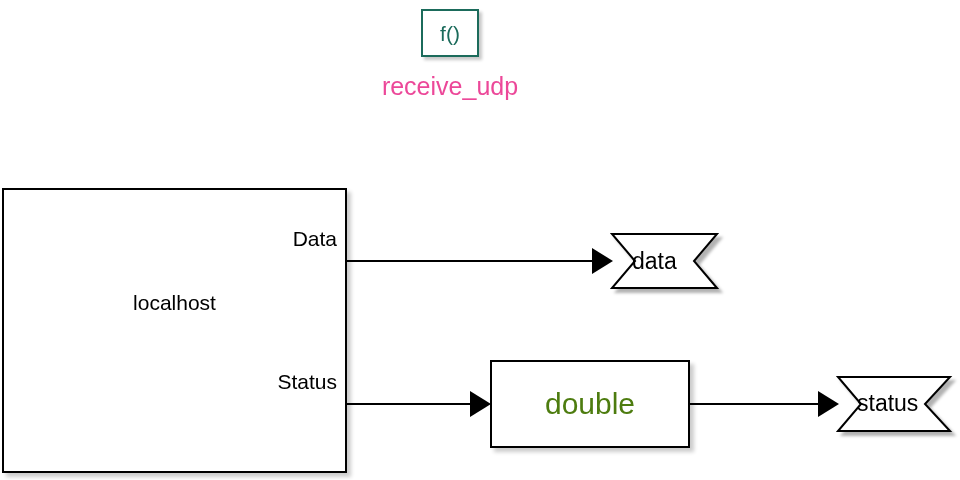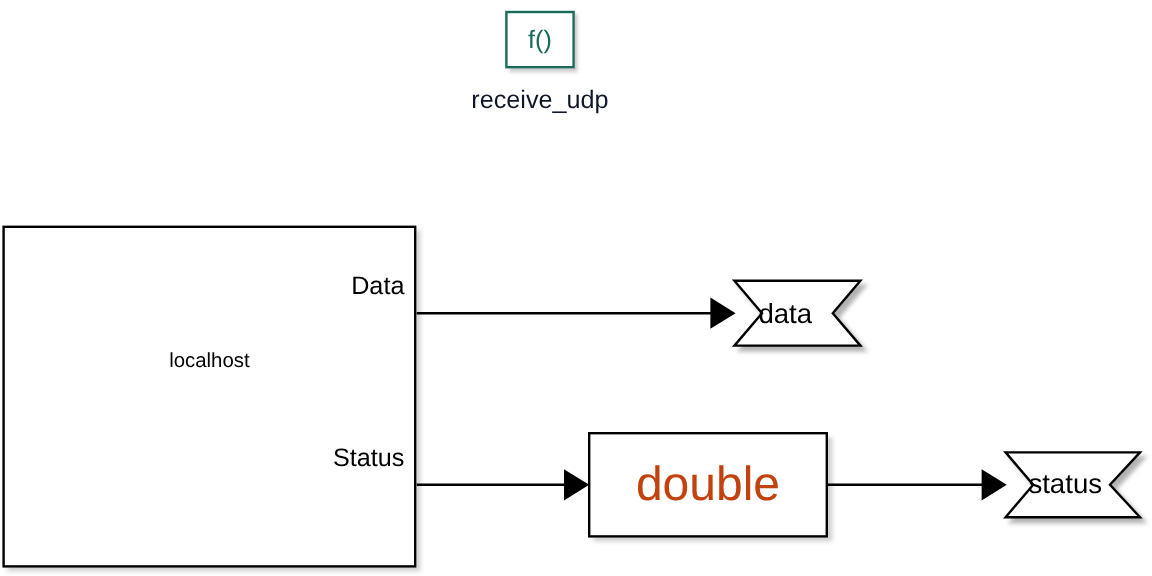--- a/index.html
+++ b/index.html
@@ -43,42 +43,42 @@
     color: #1b6b5b;
     font-size: 21px;
     line-height: 1;
   }
   .fn-label {
     position: absolute;
     left: 350px;
     top: 72px;
     width: 200px;
     text-align: center;
-    color: #0f172a;
-    font-size: 21px;
+    color: #ec4899;
+    font-size: 25px;
   }
   
   .udp-block {
     position: absolute;
     left: 2px;
     top: 188px;
     width: 345px;
     height: 285px;
     border: 2px solid #000000;
     background: #ffffff;
     box-sizing: border-box;
     box-shadow: 4px 4px 4px rgba(0,0,0,0.20);
   }
   .udp-center {
     position: absolute;
     left: 0;
     top: 100px;
     width: 341px;
     text-align: center;
-    font-size: 17px;
+    font-size: 21px;
     color: #000000;
     line-height: 1.28;
   }
   .port-label {
     position: absolute;
     font-size: 21px;
     color: #000000;
     text-align: right;
     white-space: nowrap;
   }
@@ -99,22 +99,22 @@
     height: 88px;
     border: 2px solid #000000;
     background: #ffffff;
     box-sizing: border-box;
     box-shadow: 4px 4px 4px rgba(0,0,0,0.20);
     display: flex;
     align-items: center;
     justify-content: center;
   }
   .double-text {
-    font-size: 40px;
-    color: #c2410c;
+    font-size: 30px;
+    color: #4d7c0f;
   }
   
   .outport-text {
     position: absolute;
     font-size: 23px;
     color: #000000;
     white-space: nowrap;
   }
   .outport-text.data-out {
     left: 632px;

